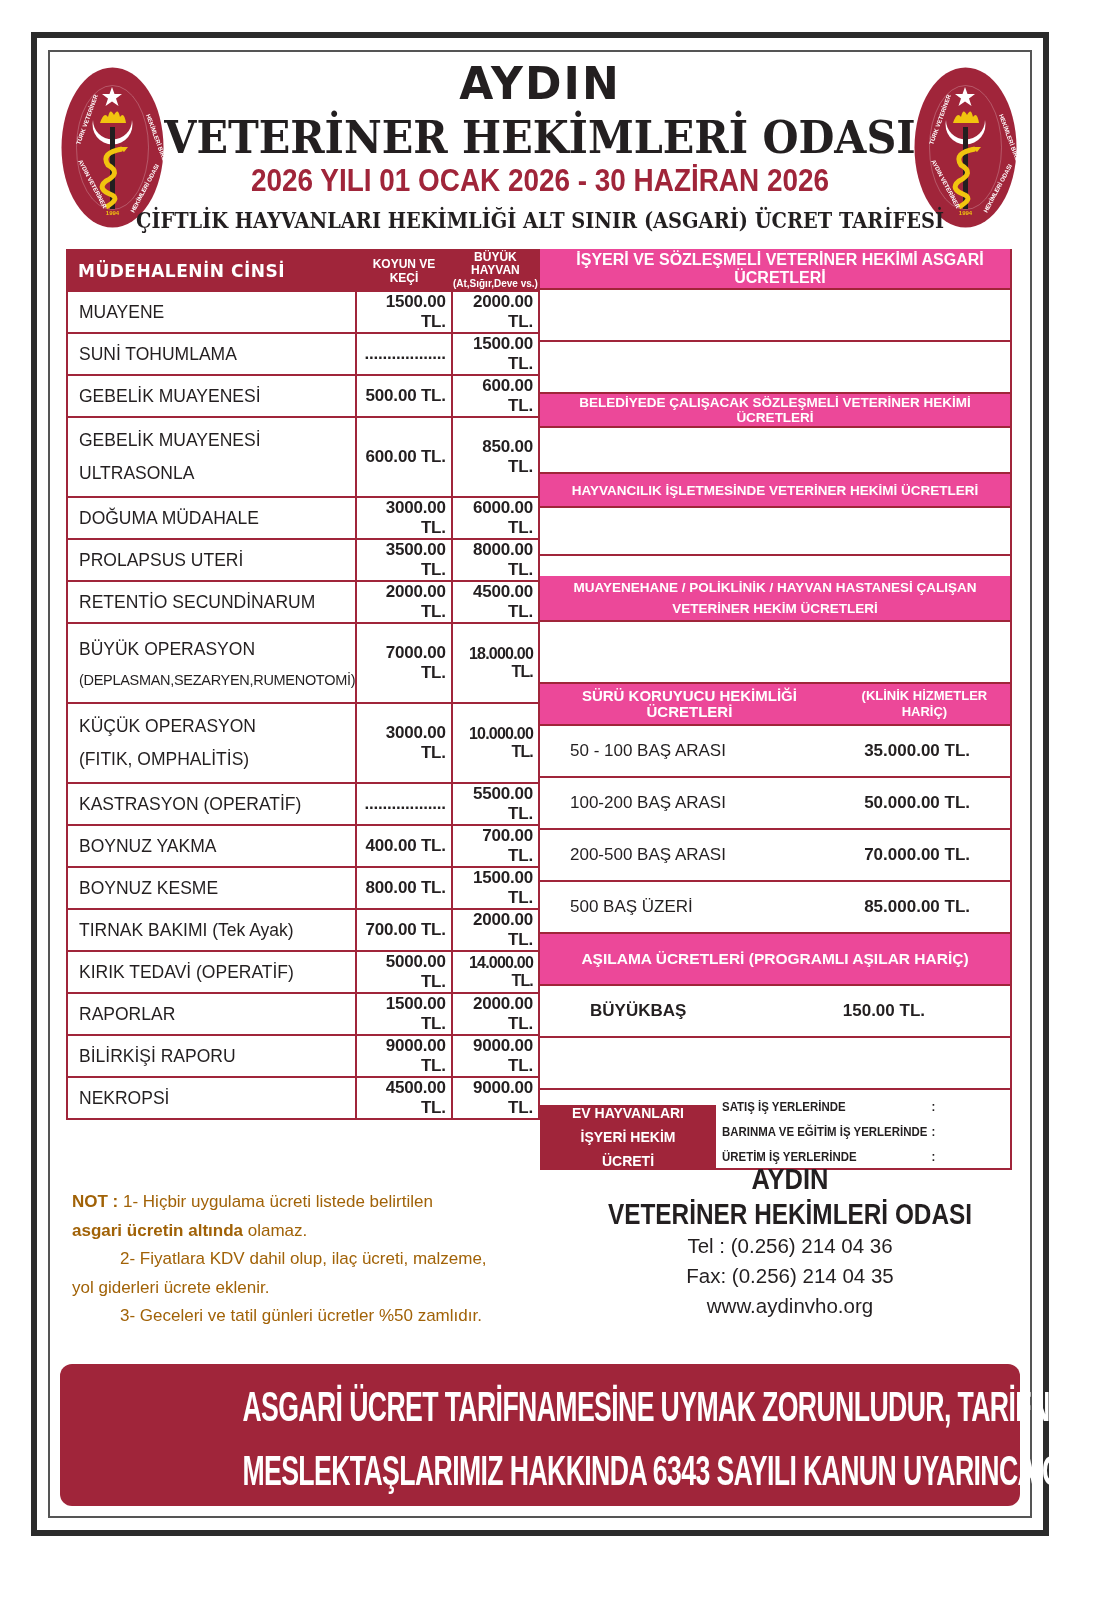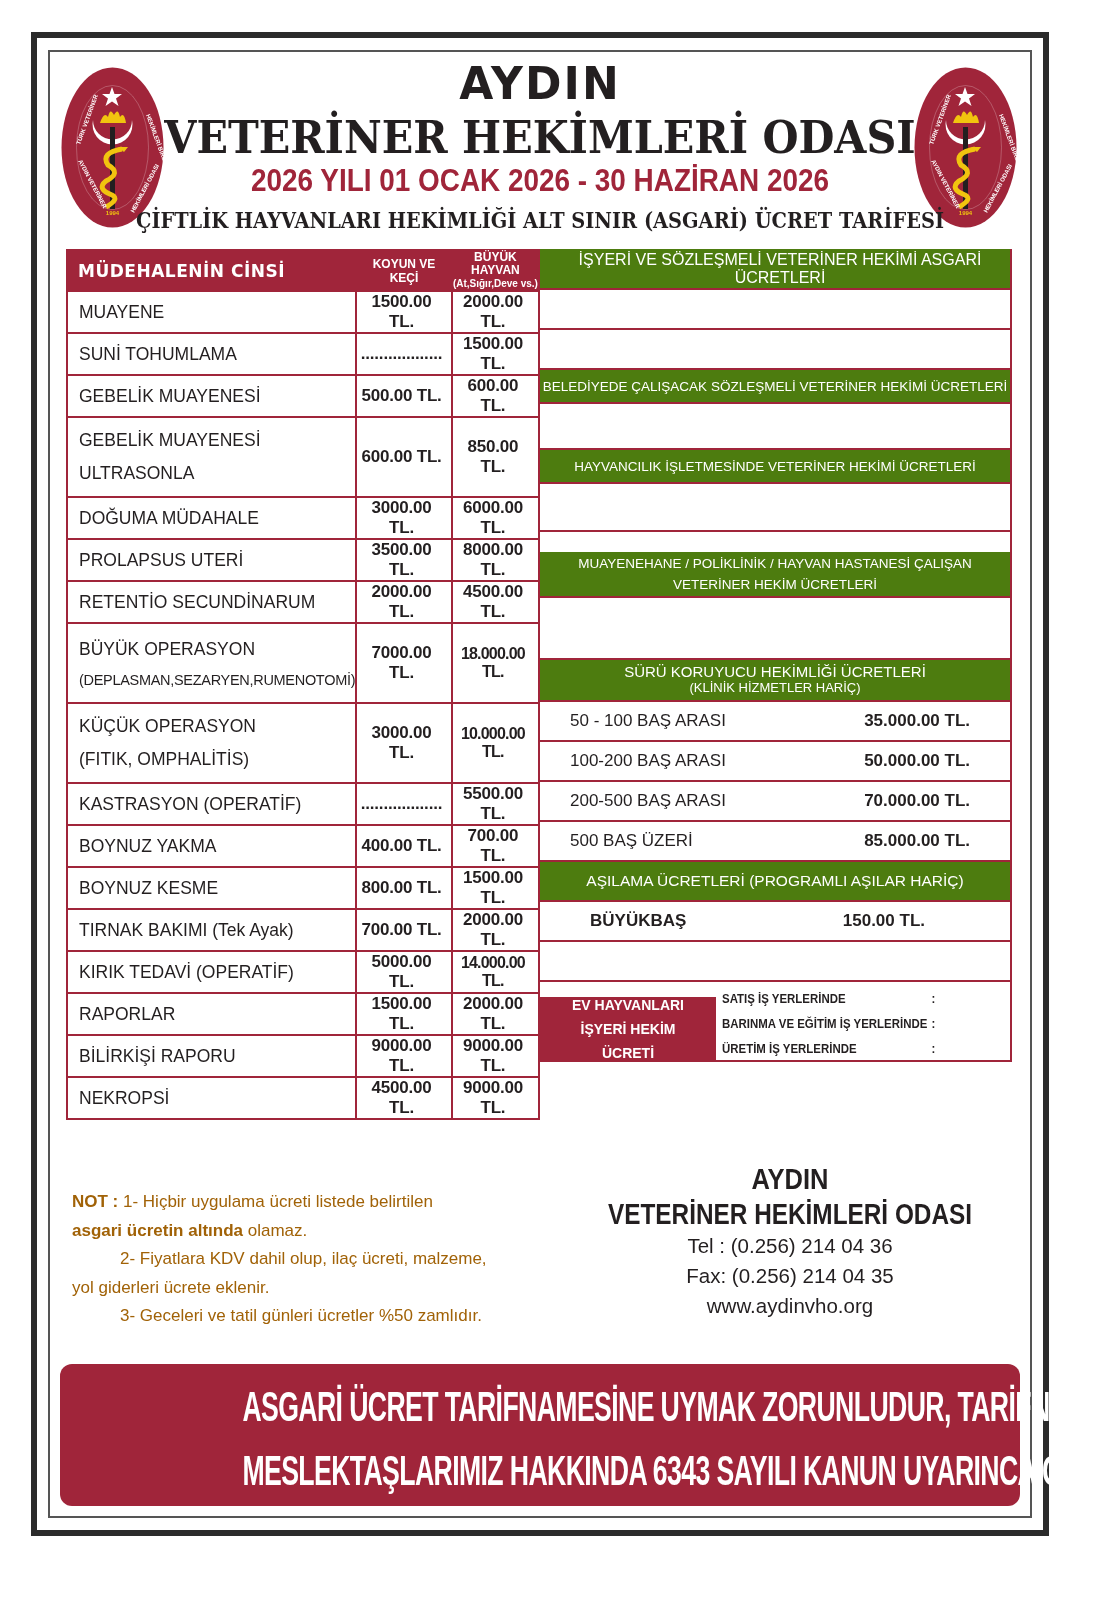--- a/index.html
+++ b/index.html
@@ -24,34 +24,34 @@
   .ltable th { background: #a0253a; color: #fff; height: 41px; font-weight: bold; }
   .th-name { width: 264px; text-align: left; padding-left: 10px; font-family: "DejaVu Sans", sans-serif; font-size: 17px; letter-spacing: 0.5px; }
   .th-koyun { width: 104px; font-size: 12px; transform-origin: center; }
   .th-buyuk { width: 106px; font-size: 12px; line-height: 13px; margin-top: 13px; }
   .th-buyuk small { display: block; font-size: 10px; font-weight: bold; }
   .ltable td { height: 40px; font-size: 17px; font-weight: bold; color: #231f20; }
   .ltable td.nm { padding-left: 11px; font-weight: normal; font-size: 17.5px; }
   .ltable td.nm .l1 { display:block; }
   .ltable td.nm .l2 { display:block; margin-top: 12px; }
   .ltable td.nm .sub { font-size: 14.5px; letter-spacing: -0.3px; }
-  .ltable td.v { text-align: center; padding-right: 5px; font-size: 17px; letter-spacing: -0.2px; }
+  .ltable td.v { text-align: right; padding-right: 5px; font-size: 17px; letter-spacing: -0.2px; }
   .ltable td.v.narrow { letter-spacing: -0.8px; font-size: 16px; }
   .ltable tr.tall td { height: 80px; }
   .dots { font-size: 14px; letter-spacing: 0; }
 
   
   .rpanel { position: absolute; left: 540px; top: 249px; width: 472px; border-right: 2px solid #a0253a; }
-  .rrow { border-bottom: 2px solid #a0253a; height: 40px; position: relative; display: flex; align-items: center; }
-  .rhead { background: #4d7c0f; color: #fff; font-weight: normal; justify-content: center; text-align: center; }
+  .rrow { border-bottom: 2px solid #a0253a; height: 52px; position: relative; display: flex; align-items: center; }
+  .rhead { background: #ec4899; color: #fff; font-weight: bold; justify-content: center; text-align: center; }
   .rhead.big { font-size: 16px; height: 41px; justify-content: flex-start; padding-left: 10px; transform-origin: left; }
   .rhead.mid { font-size: 13.5px; }
   .rtall { height: 62px; }
   .rhead.two { flex-direction: column; height: 46px; font-size: 13.5px; line-height: 21px; margin-top: 20px; }
-  .rhead.suru { flex-direction: column; height: 42px; font-size: 15px; line-height: 16px; }
+  .rhead.suru { flex-direction: row; height: 42px; font-size: 15px; line-height: 16px; }
   .rhead.suru small { font-size: 13px; }
   .price-row { font-size: 17px; }
   .price-row .lbl { position: absolute; left: 30px; }
   .price-row .val { position: absolute; right: 40px; font-weight: bold; }
   .price-row.asi .lbl { left: 50px; font-weight: bold; }
   .price-row.asi .val { right: 85px; }
   .ev-block { display: flex; height: 80px; border-bottom: 2px solid #a0253a; }
   .ev-left { width: 176px; background: #a0253a; color: #fff; font-weight: bold; font-size: 14px; text-align: center; display: flex; flex-direction: column; justify-content: center; line-height: 24px; margin-top: 15px; }
   .ev-right { flex: 1; padding: 4px 0 0 6px; font-size: 13px; font-weight: bold; line-height: 25px; }
   .ev-line { position: relative; transform: scaleX(0.88); transform-origin: left; width: 240px; }

